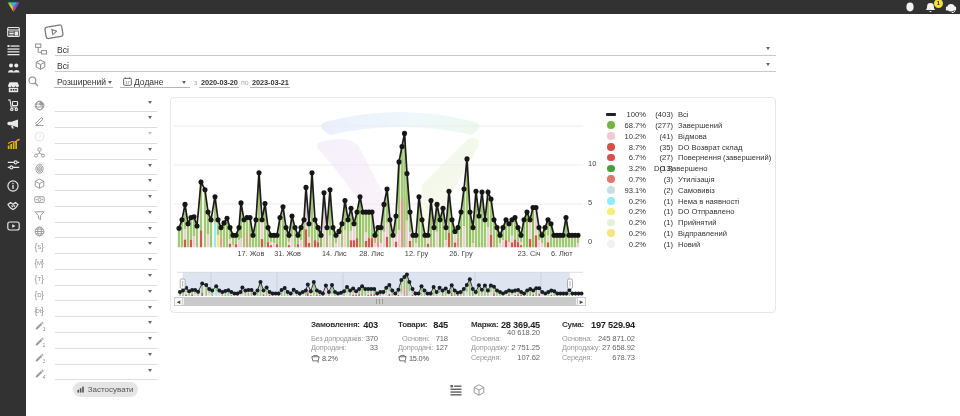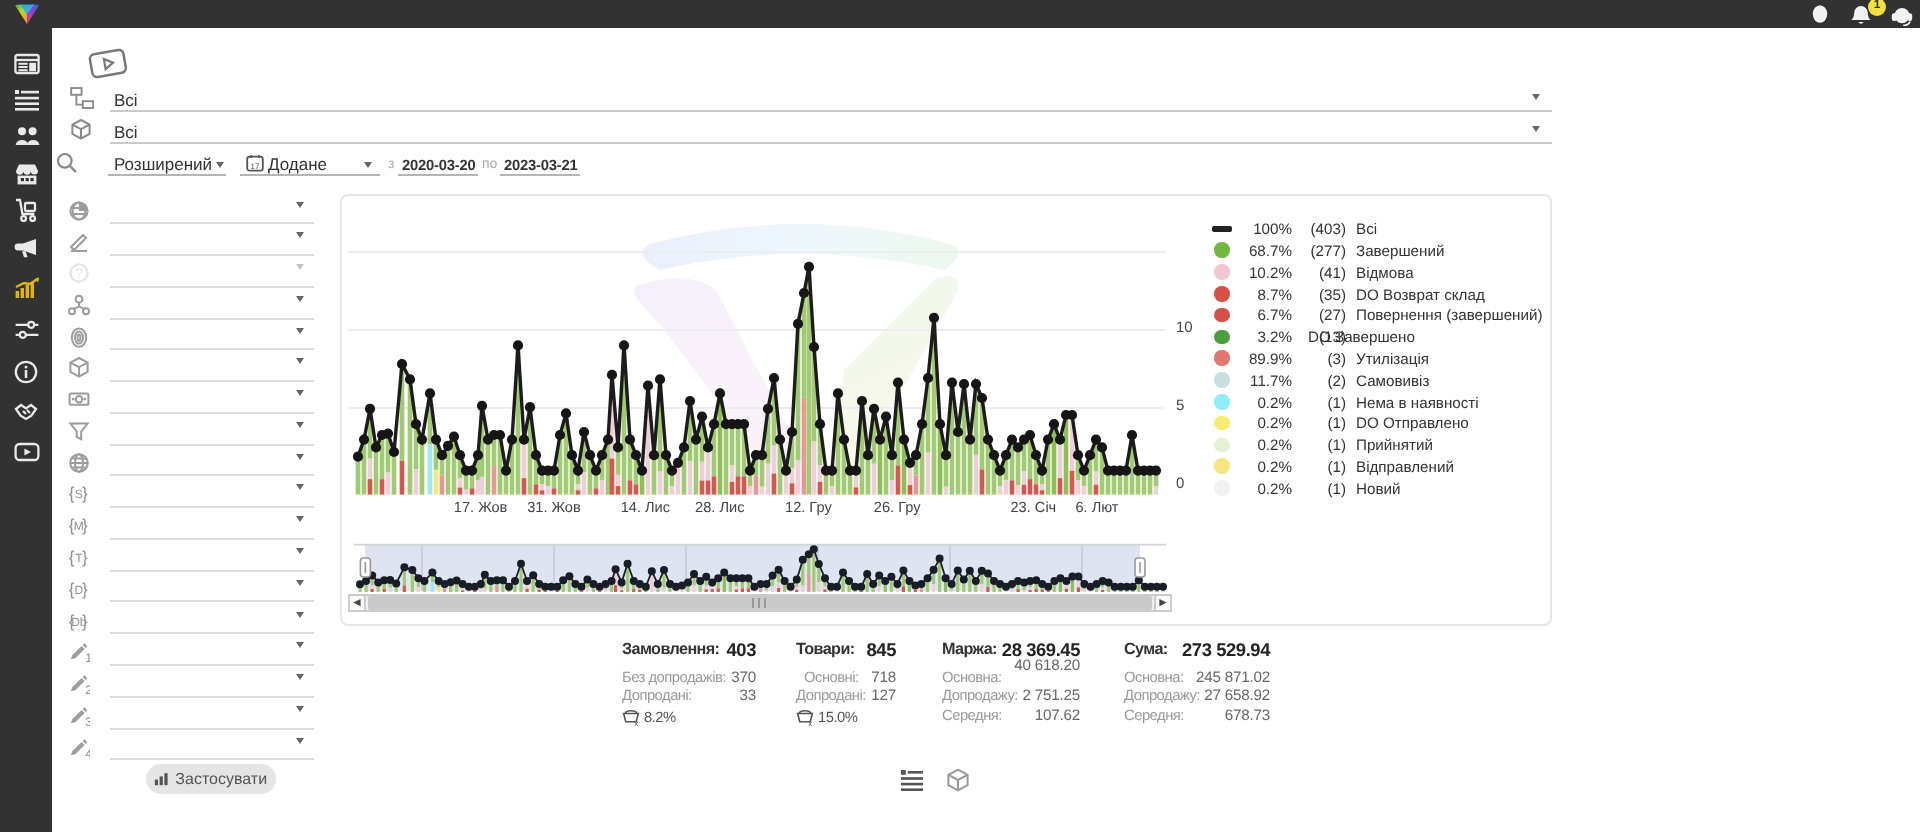--- a/index.html
+++ b/index.html
@@ -1,21 +1,21 @@
 <!DOCTYPE html>
 <html><head><meta charset="utf-8">
 <style>
 * { margin:0; padding:0; box-sizing:border-box; }
 svg { display:block; }
 body { width:960px; height:416px; position:relative; font-family:"Liberation Sans", sans-serif; background:#fff; overflow:hidden; }
 .abs { position:absolute; }
 .pr { text-align:right; }
 .arr { position:absolute; width:0; height:0; border-left:2.9px solid transparent; border-right:2.9px solid transparent; border-top:3.6px solid #666; }
 .lg { position:absolute; font-size:7.6px; color:#333; white-space:nowrap; }
-.xl { position:absolute; font-size:7.3px; color:#444; text-align:center; }
+.xl { position:absolute; font-size:7.3px; color:#444; text-align:right; }
 .yl { position:absolute; font-size:7.5px; color:#444; }
 .sh { position:absolute; font-size:8.1px; font-weight:bold; color:#333; letter-spacing:-0.3px; }
 .shv { position:absolute; font-size:9.2px; font-weight:bold; color:#222; letter-spacing:-0.2px; }
 .sl { position:absolute; font-size:7.4px; color:#999; letter-spacing:-0.25px; }
 .sv { position:absolute; font-size:7.6px; color:#666; letter-spacing:-0.1px; }
 .fl { position:absolute; font-size:8.5px; color:#333; white-space:nowrap; }
 .dt { position:absolute; font-size:7.4px; font-weight:bold; color:#333; letter-spacing:-0.1px; white-space:nowrap; }
 </style></head>
 <body>
 <div class="abs" style="left:0;top:0;width:960px;height:14px;background:#323232"></div>
@@ -1141,25 +1141,25 @@
 <span class="lg" style="top:142.6px;left:678px">DO Возврат склад</span>
 <span style="position:absolute;left:607px;top:153.8px;width:7.6px;height:7.6px;border-radius:50%;background:#d6504a"></span>
 <span class="lg pr" style="top:153.4px;left:618px;width:28px">6.7%</span>
 <span class="lg pr" style="top:153.4px;left:646px;width:27px">(27)</span>
 <span class="lg" style="top:153.4px;left:678px">Повернення (завершений)</span>
 <span style="position:absolute;left:607px;top:164.6px;width:7.6px;height:7.6px;border-radius:50%;background:#4c9e3c"></span>
 <span class="lg pr" style="top:164.2px;left:618px;width:28px">3.2%</span>
 <span class="lg pr" style="top:164.2px;left:646px;width:27px">(13)</span>
 <span class="lg" style="top:164.2px;left:654px">DO Завершено</span>
 <span style="position:absolute;left:607px;top:175.4px;width:7.6px;height:7.6px;border-radius:50%;background:#e0766c"></span>
-<span class="lg pr" style="top:175.0px;left:618px;width:28px">89.9%</span>
+<span class="lg pr" style="top:175.0px;left:618px;width:28px">0.7%</span>
 <span class="lg pr" style="top:175.0px;left:646px;width:27px">(3)</span>
 <span class="lg" style="top:175.0px;left:678px">Утилізація</span>
 <span style="position:absolute;left:607px;top:186.2px;width:7.6px;height:7.6px;border-radius:50%;background:#c9e0e2"></span>
-<span class="lg pr" style="top:185.8px;left:618px;width:28px">11.7%</span>
+<span class="lg pr" style="top:185.8px;left:618px;width:28px">93.1%</span>
 <span class="lg pr" style="top:185.8px;left:646px;width:27px">(2)</span>
 <span class="lg" style="top:185.8px;left:678px">Самовивіз</span>
 <span style="position:absolute;left:607px;top:197.0px;width:7.6px;height:7.6px;border-radius:50%;background:#90ecfa"></span>
 <span class="lg pr" style="top:196.6px;left:618px;width:28px">0.2%</span>
 <span class="lg pr" style="top:196.6px;left:646px;width:27px">(1)</span>
 <span class="lg" style="top:196.6px;left:678px">Нема в наявності</span>
 <span style="position:absolute;left:607px;top:207.8px;width:7.6px;height:7.6px;border-radius:50%;background:#f8ec72"></span>
 <span class="lg pr" style="top:207.4px;left:618px;width:28px">0.2%</span>
 <span class="lg pr" style="top:207.4px;left:646px;width:27px">(1)</span>
 <span class="lg" style="top:207.4px;left:678px">DO Отправлено</span>
@@ -1206,21 +1206,21 @@
 <span class="sl" style="left:409px;top:354.4px;color:#555">15.0%</span>
 <span class="sh" style="left:471px;top:320px">Маржа:</span>
 <span class="shv pr" style="left:471px;top:319.6px;width:69px">28 369.45</span>
 <span class="sl" style="left:471px;top:333.5px">Основна:</span>
 <span class="sv pr" style="left:471px;top:328px;width:69px">40 618.20</span>
 <span class="sl" style="left:471px;top:343.2px">Допродажу:</span>
 <span class="sv pr" style="left:471px;top:343.2px;width:69px">2 751.25</span>
 <span class="sl" style="left:471px;top:352.9px">Середня:</span>
 <span class="sv pr" style="left:471px;top:352.9px;width:69px">107.62</span>
 <span class="sh" style="left:562px;top:320px">Сума:</span>
-<span class="shv pr" style="left:562px;top:319.6px;width:73px">273 529.94</span>
+<span class="shv pr" style="left:562px;top:319.6px;width:73px">197 529.94</span>
 <span class="sl" style="left:562px;top:333.5px">Основна:</span>
 <span class="sv pr" style="left:562px;top:333.5px;width:73px">245 871.02</span>
 <span class="sl" style="left:562px;top:343.2px">Допродажу:</span>
 <span class="sv pr" style="left:562px;top:343.2px;width:73px">27 658.92</span>
 <span class="sl" style="left:562px;top:352.9px">Середня:</span>
 <span class="sv pr" style="left:562px;top:352.9px;width:73px">678.73</span>
 
 <div style="position:absolute;left:450px;top:384px">
     <svg width="12" height="12" viewBox="0 0 12 12" style="">
       <rect x="0.5" y="1" width="2.4" height="2.4" fill="#555"></rect>

